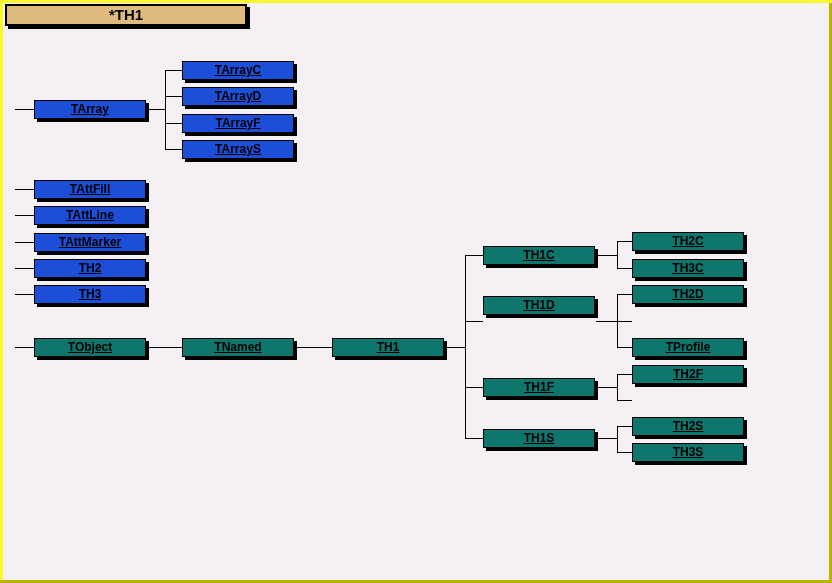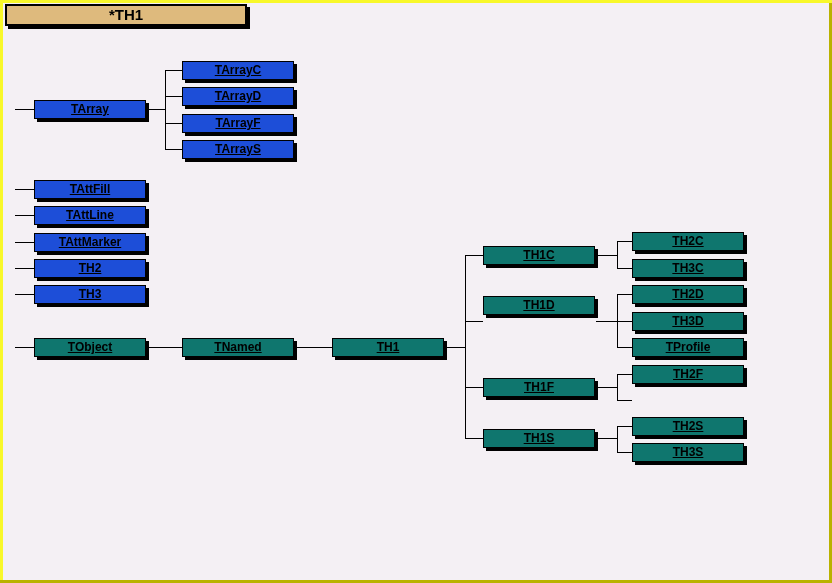--- a/index.html
+++ b/index.html
@@ -115,19 +115,18 @@
   <div class="node w" style="left:34px;top:338px">TObject</div>
   <div class="node w" style="left:182px;top:338px">TNamed</div>
   <div class="node w" style="left:332px;top:338px">TH1</div>
   <div class="node w" style="left:483px;top:246px">TH1C</div>
   <div class="node w" style="left:483px;top:296px">TH1D</div>
   <div class="node w" style="left:483px;top:378px">TH1F</div>
   <div class="node w" style="left:483px;top:429px">TH1S</div>
   <div class="node w" style="left:632px;top:232px">TH2C</div>
   <div class="node w" style="left:632px;top:259px">TH3C</div>
   <div class="node w" style="left:632px;top:285px">TH2D</div>
-  <div class="node w" style="left:632px;top:312px">TH3D</div>
   <div class="node w" style="left:632px;top:338px">TProfile</div>
   <div class="node w" style="left:632px;top:365px">TH2F</div>
   <div class="node w" style="left:632px;top:417px">TH2S</div>
   <div class="node w" style="left:632px;top:443px">TH3S</div>
 
 </div>
 
 </body></html>

